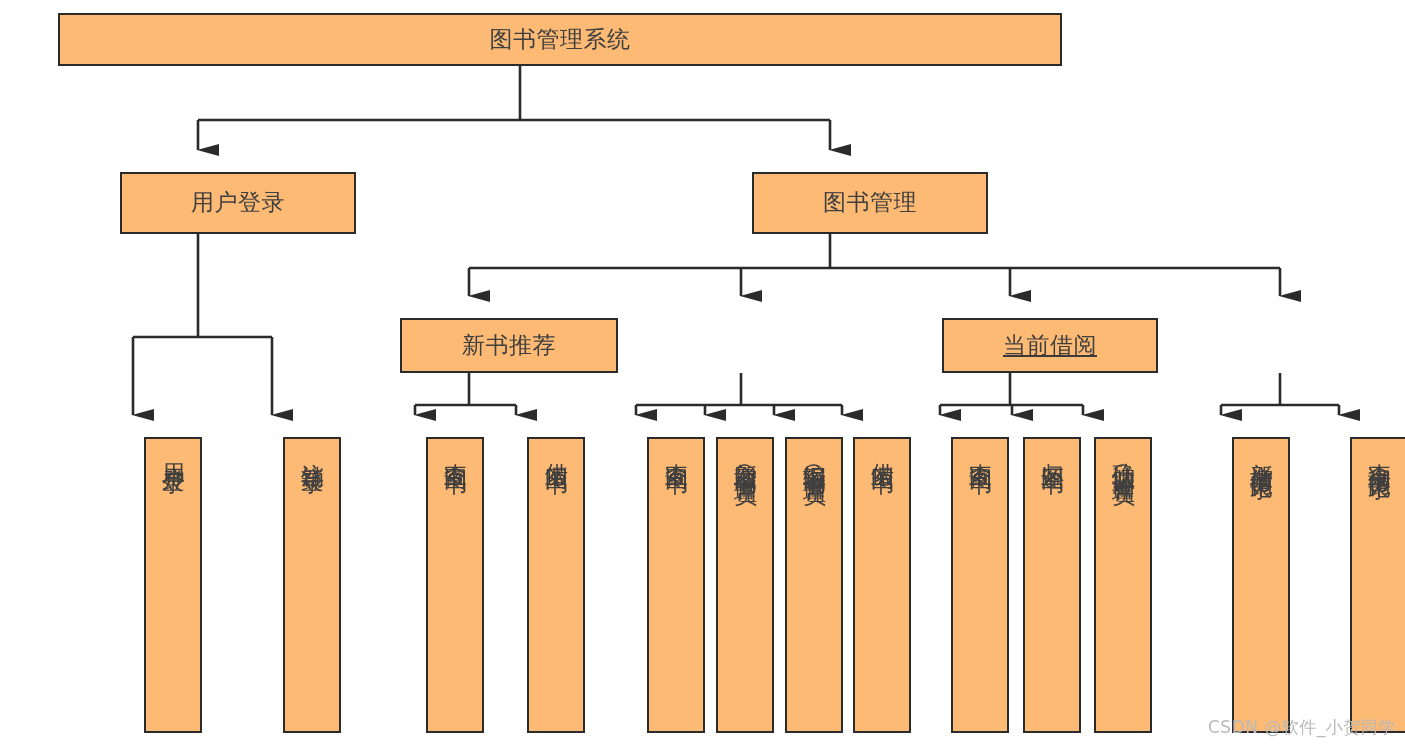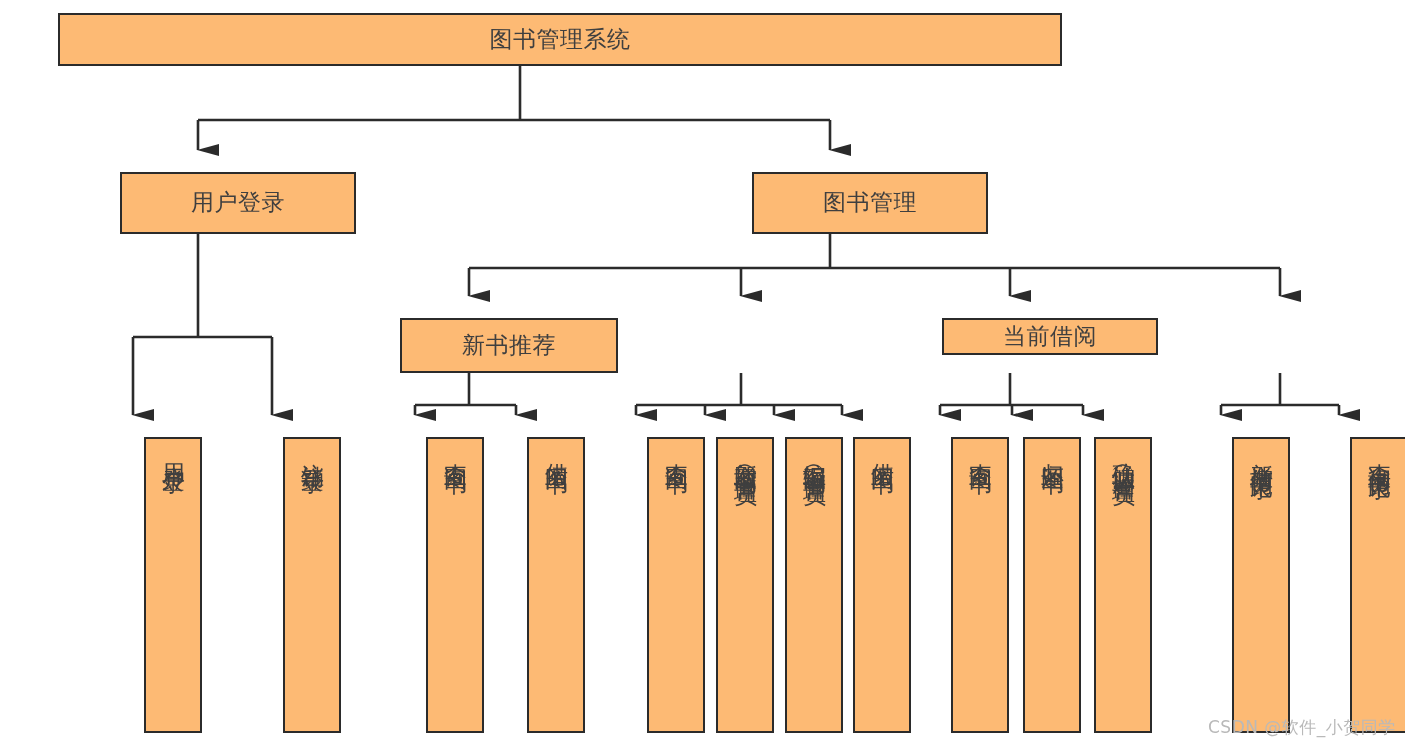--- a/index.html
+++ b/index.html
@@ -131,21 +131,21 @@
   <div class="node horiz" style="left:80px; top:172px; width:236px; height:62px;">
     <span class="label">用户登录</span>
   </div>
   <div class="node horiz" style="left:712px; top:172px; width:236px; height:62px;">
     <span class="label">图书管理</span>
   </div>
 
   <div class="node horiz" style="left:360px; top:318px; width:218px; height:55px;">
     <span class="label">新书推荐</span>
   </div>
-  <div class="node horiz" style="left:902px; top:318px; width:216px; height:37px;">
+  <div class="node horiz" style="left:902px; top:318px; width:216px; height:55px;text-decoration:underline;">
     <span class="label">当前借阅</span>
   </div>
 
   <div class="node vert" style="left:104px; top:437px; width:58px; height:296px;">
     <span class="label">用户登录</span>
   </div>
   <div class="node vert" style="left:243px; top:437px; width:58px; height:296px;">
     <span class="label">注销登录</span>
   </div>
   <div class="node vert" style="left:386px; top:437px; width:58px; height:296px;">

